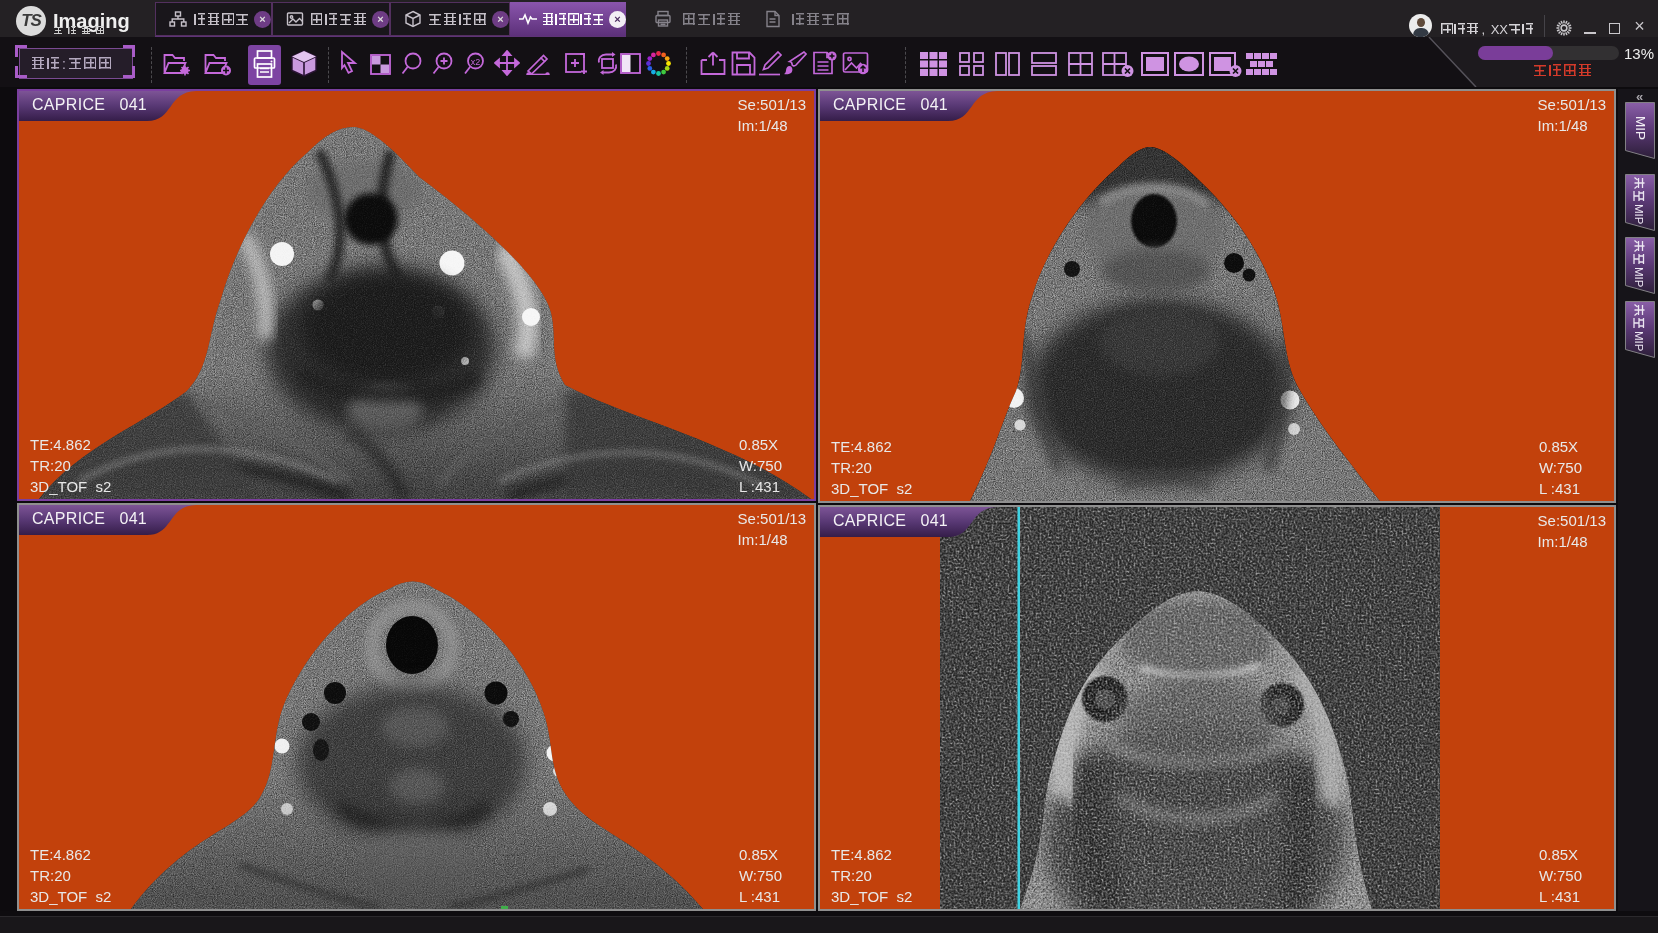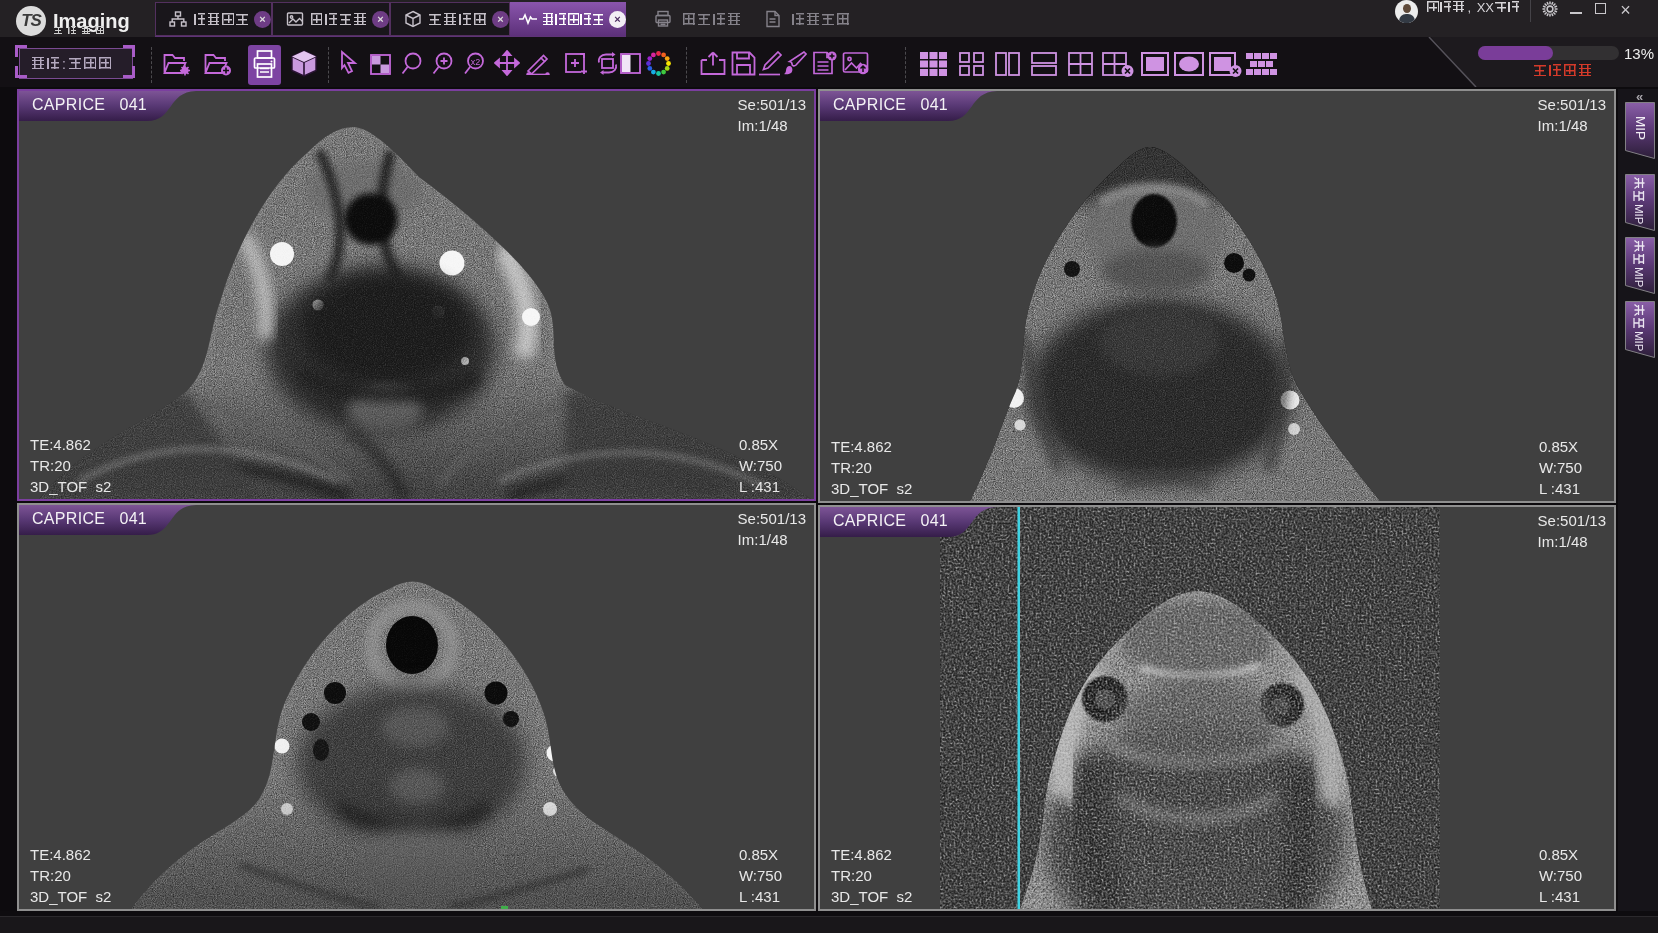--- a/index.html
+++ b/index.html
@@ -26,40 +26,40 @@
 .tab .ticon{margin-left:13px;margin-right:5px;display:flex}
 .tab.active .ticon{margin-left:8px;margin-right:4px}
 .tab.active .h{width:11px;height:12px;margin:0 1px}
 .tab .close{width:17px;height:17px;border-radius:50%;background:#6e3c85;color:#ddd;font-size:11px;line-height:17px;text-align:center;margin-left:5px;font-weight:bold;flex-shrink:0}
 .tab.active{background:linear-gradient(#8a55ac,#5c3079);color:#fff;border:none}
 .tab.active .close{background:#f2eef5;color:#4a2a60}
 #tabline{position:absolute;left:155px;top:35px;width:471px;height:2px;background:#5e3377}
 .dtab{position:absolute;top:0;height:37px;display:flex;align-items:center;color:#85828a;font-size:15px}
 .dtab .ticon{margin-right:9px;display:flex}
 
-#userarea{position:absolute;right:0;top:0;height:37px;display:flex;align-items:flex-start;color:#d6d4d8;font-size:13px;padding-right:20px}
+#userarea{position:absolute;right:0;top:0;height:37px;display:flex;align-items:flex-end;color:#d6d4d8;font-size:13px;padding-right:6px}
 #userarea .h{width:11px;height:11px;margin:0 1px}
 .avatar{width:23px;height:23px;border-radius:50%;background:#ececec;position:relative;overflow:hidden;margin-right:8px}
 .avatar:before{content:"";position:absolute;left:7.5px;top:4px;width:8px;height:9px;border-radius:50%;background:#5f4a3a}
 .avatar:after{content:"";position:absolute;left:3.5px;top:13.5px;width:16px;height:10px;border-radius:7px 7px 0 0;background:#333a44}
 .vdiv{width:1px;height:22px;background:#454348;margin:0 10px}
 .wbtn{width:25px;text-align:center;color:#c9c7cb;font-size:15px}
 
 #toolbar{position:absolute;left:0;top:37px;width:1658px;height:50px;background:#131014}
 #toolbar .pbox{position:absolute;left:19px;top:11px;width:114px;height:31px;background:#251d29;border:1px solid #7a4a92;color:#b4a9bf;font-size:14px;display:flex;align-items:center;padding-left:10px}
 .cb{position:absolute;width:12px;height:12px;border:3px solid #a95cc8}
 .vsep{position:absolute;top:10px;width:0;height:36px;border-left:1px dashed #4c4a4e}
 .ti{position:absolute;top:44px}
 #prgpanel{position:absolute;right:0;top:0;width:227px;height:50px;background:#1d1a1e;clip-path:polygon(0 0,227px 0,227px 50px,45px 50px)}
 #prgtrack{position:absolute;left:1478px;top:9px;width:141px;height:14px;border-radius:7px;background:#323032}
 #prgfill{position:absolute;left:1478px;top:9px;width:75px;height:14px;border-radius:7px;background:#7a3d99}
 #prgpct{position:absolute;left:1624px;top:8px;color:#eee;font-size:15px}
 #prgerr{position:absolute;left:1532px;top:27px;color:#d43a2a;font-size:13px;font-weight:bold}
 
-.vp{position:absolute;background:#404040;overflow:hidden}
+.vp{position:absolute;background:#c2410c;overflow:hidden}
 .vp.sel{border:2.5px solid #7b3f9f}
 .vp.uns{border:2px solid #8f8f8f}
 .ovl{position:absolute;color:#e8e8e8;font-size:15px;line-height:21px}
 .ovl.tr{text-align:left}
 .caplabel{position:absolute;left:0;top:0}
 .captext{position:absolute;left:13px;top:5px;color:#f4f2f5;font-size:16px;letter-spacing:0.3px}
 
 #sidebar{position:absolute;left:1618px;top:89px;width:40px;height:822px;background:#161419}
 #bottombar{position:absolute;left:0;top:911px;width:1658px;height:22px;background:#0e0c0f}
 #bottombar .inner{position:absolute;left:0;top:5px;width:1658px;height:17px;background:#19171a;border-top:1px solid #2b292c}

